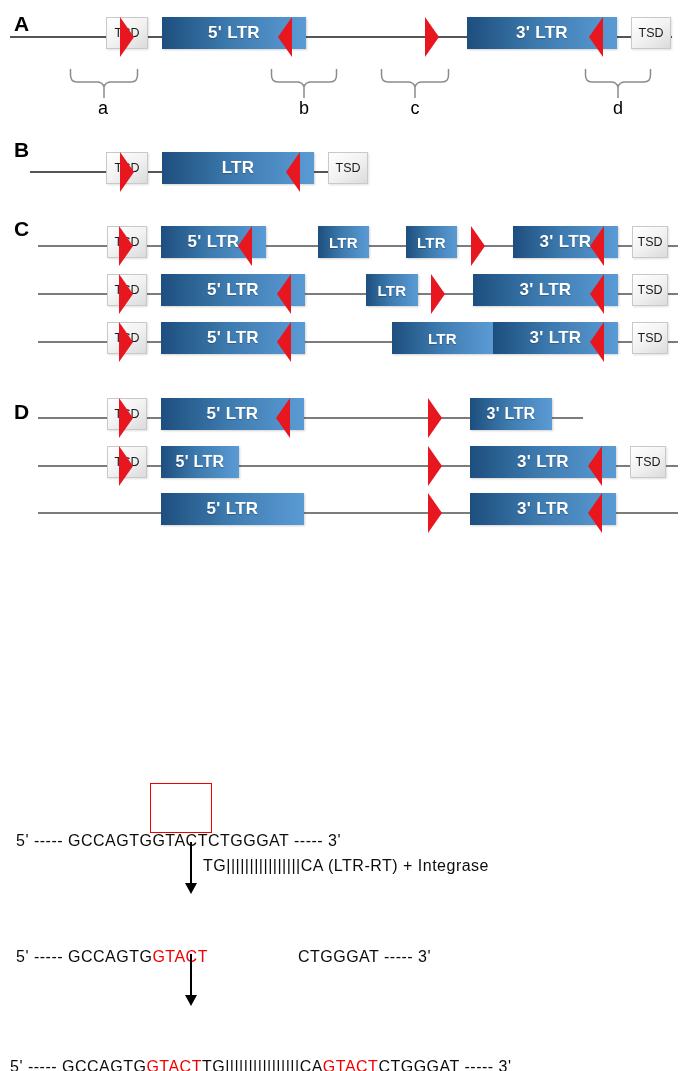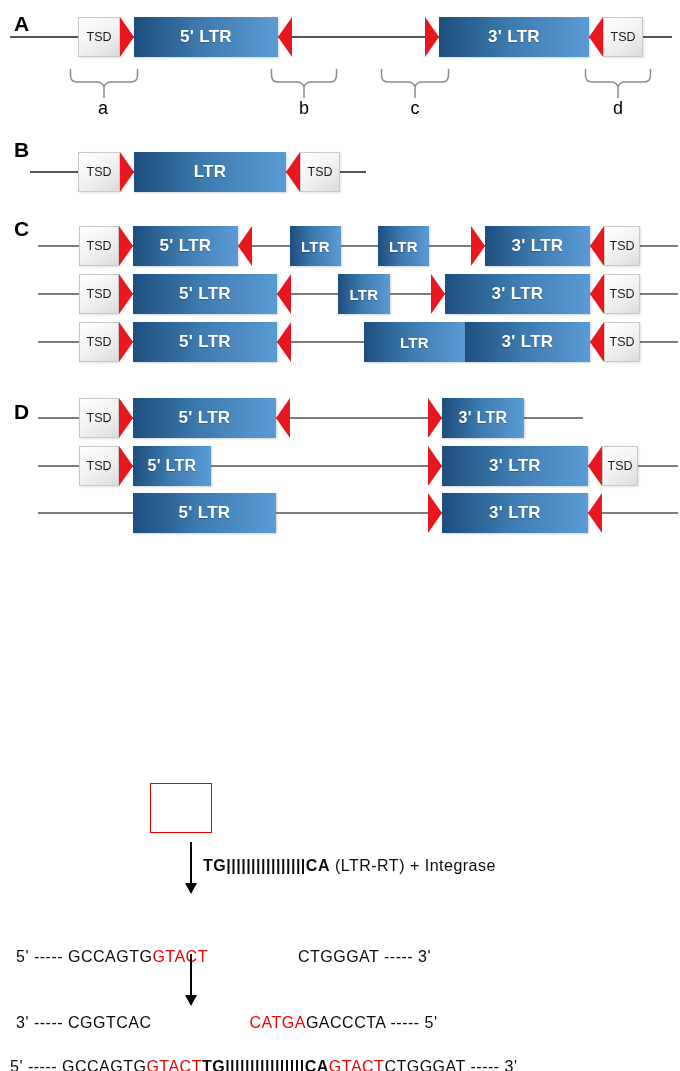--- a/index.html
+++ b/index.html
@@ -1,38 +1,38 @@
 <!DOCTYPE html>
 <html><head>
 <meta charset="utf-8">
 <style>
   html,body{margin:0;padding:0;background:#fff;}
   .fig{position:relative;width:680px;height:1071px;background:#fff;overflow:hidden;
        font-family:"Liberation Sans",sans-serif;}
   .pl{position:absolute;font-weight:700;font-size:21px;color:#000;}
   .hl{position:absolute;height:2px;background:#7c7c7c;}
   .hl.thin{height:1.5px;background:#555;}
-  .box{position:absolute;height:40px;display:flex;align-items:center;justify-content:center;
-       box-sizing:border-box;}
+  .box{position:absolute;height:32px;display:flex;align-items:center;justify-content:center;
+       box-sizing:border-box;margin-left:28px;}
   .ltr{background:linear-gradient(90deg,#1d4e7e 0%,#3c79ad 45%,#5b9bd5 100%);
        color:#fff;font-weight:700;font-size:17px;letter-spacing:.3px;
        text-shadow:0 1px 1px rgba(0,0,0,.25);box-shadow:1px 1px 2px rgba(0,0,0,.18);}
   .tsd{background:linear-gradient(145deg,#ffffff 0%,#f2f2f2 50%,#dbdbdb 100%);
        border:1px solid #c9c9c9;color:#1a1a1a;font-size:12.5px;
        box-shadow:1px 1px 2px rgba(0,0,0,.12);}
   .tri{position:absolute;width:0;height:0;border-top:20px solid transparent;
        border-bottom:20px solid transparent;}
   .tri.r{border-left:14px solid #e8161f;}
   .tri.l{border-right:14px solid #e8161f;}
   .brace{position:absolute;}
   .blab{position:absolute;width:24px;text-align:center;font-size:18px;color:#000;}
   .seq{position:absolute;font-size:16px;letter-spacing:.5px;line-height:22px;
        color:#0c0c0c;white-space:pre;}
   .seq .s.r{color:#f30000;}
-  .seq .s.b{font-weight:700;}
+  .seq .s.b{font-weight:400;}
   .seq .s.gap1{display:inline-block;width:90px;}
   .seq .s.gap2{display:inline-block;width:98px;}
   .redbox{position:absolute;border:1.6px solid #ee0000;background:transparent;}
   .arrow{position:absolute;}
 </style>
 </head>
 <body>
 
 <div class="fig">
 
@@ -126,32 +126,32 @@
   <div class="tri l" style="left:588px;top:446px"></div>
   <div class="box tsd" style="left:602px;top:446px;width:36px">TSD</div>
 
   <div class="hl" style="left:38px;top:512px;width:640px"></div>
   <div class="box ltr" style="left:133px;top:493px;width:143px">5' LTR</div>
   <div class="tri r" style="left:428px;top:493px"></div>
   <div class="box ltr" style="left:442px;top:493px;width:146px">3' LTR</div>
   <div class="tri l" style="left:588px;top:493px"></div>
 
   <div class="seq" style="left:16px;top:786px">
+    <div><span class="s ">5' ----- GCCAGTG</span><span class="s ">GTACT</span><span class="s ">CTGGGAT ----- 3'</span></div>
   </div>
   <div class="redbox" style="left:150px;top:783px;width:60px;height:48px"></div>
 
   <svg class="arrow" style="left:184px;top:842px" width="14" height="52">
     <line x1="7" y1="0" x2="7" y2="43" stroke="#000" stroke-width="2"></line>
     <polygon points="1,41 13,41 7,52" fill="#000"></polygon>
   </svg>
   <div class="seq" style="left:203px;top:855px"><span class="s b">TG</span><span class="s b">||||||||||||||||</span><span class="s b">CA</span><span class="s "> (LTR-RT) + Integrase</span></div>
 
   <div class="seq" style="left:16px;top:902px">
     <div><span class="s ">5' ----- GCCAGTG</span><span class="s r">GTACT</span><span class="s gap1"></span><span class="s ">CTGGGAT ----- 3'</span></div>
-    <div><span class="s ">3' ----- CGGTCAC</span><span class="s gap2"></span><span class="s r">CATGA</span><span class="s ">GACCCTA ----- 5'</span></div>
   </div>
 
   <svg class="arrow" style="left:184px;top:954px" width="14" height="52">
     <line x1="7" y1="0" x2="7" y2="43" stroke="#000" stroke-width="2"></line>
     <polygon points="1,41 13,41 7,52" fill="#000"></polygon>
   </svg>
 
   <div class="seq" style="left:10px;top:1012px">
     <div><span class="s ">5' ----- GCCAGTG</span><span class="s r">GTACT</span><span class="s b">TG</span><span class="s b">||||||||||||||||</span><span class="s b">CA</span><span class="s r">GTACT</span><span class="s ">CTGGGAT ----- 3'</span></div>
     

